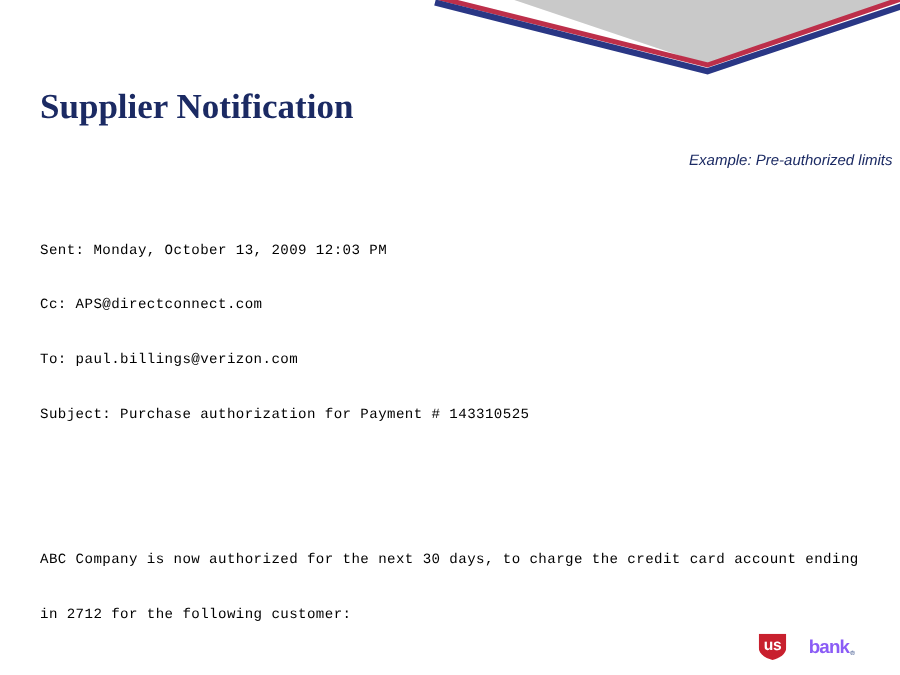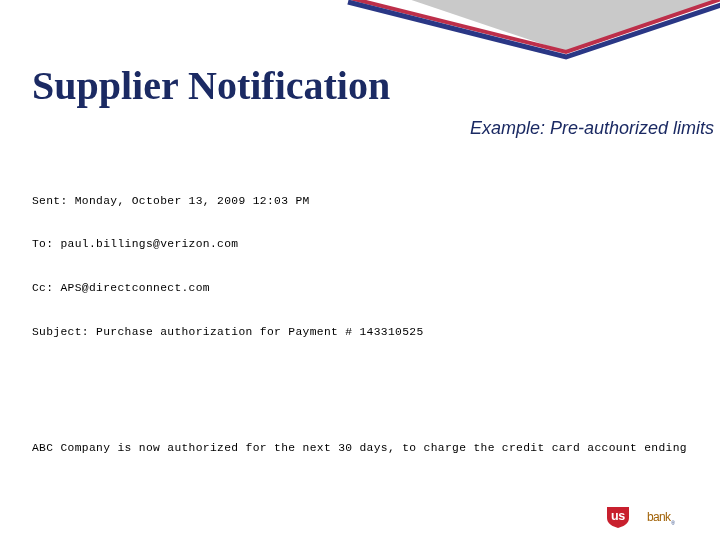--- a/index.html
+++ b/index.html
@@ -27,35 +27,35 @@
   }
   #top-band svg { display: block; }
 
   
   #slide-title {
     position: absolute;
     left: 32px;
     top: 66px;
     font-family: "Liberation Serif", serif;
     font-weight: bold;
-    font-size: 40px;
+    font-size: 28px;
     line-height: 40px;
     color: #1b2a63;
     letter-spacing: 0px;
     white-space: nowrap;
   }
 
   
   #slide-subtitle {
     position: absolute;
     right: 6px;
     top: 117px;
     font-family: "Liberation Sans", sans-serif;
     font-style: italic;
-    font-size: 18px;
+    font-size: 12px;
     line-height: 22px;
     color: #1b2a63;
     white-space: nowrap;
     text-align: center;
   }
 
   
   #email-body {
     position: absolute;
     left: 32px;
@@ -98,23 +98,23 @@
     line-height: 18px;
     text-align: center;
     font-family: "Liberation Sans", sans-serif;
     font-weight: bold;
     font-size: 12.5px;
     color: #ffffff;
     letter-spacing: -0.4px;
   }
   #usbank-wordmark {
     font-family: "Liberation Sans", sans-serif;
-    font-weight: normal;
-    font-size: 12px;
-    color: #a16207;
+    font-weight: bold;
+    font-size: 15px;
+    color: #8b5cf6;
     letter-spacing: -0.7px;
     margin-left: 1px;
     line-height: 17px;
   }
   #usbank-tm {
     font-family: "Liberation Sans", sans-serif;
     font-size: 5px;
     color: #1f3a7a;
     align-self: flex-end;
     margin-left: 1px;
@@ -135,27 +135,28 @@
   </svg>
 </div>
 
 <div id="slide-title">Supplier Notification</div>
 
 <div id="slide-subtitle">Example: Pre-authorized limits</div>
 
 <div id="email-body">
 
   <span class="line">Sent: Monday, October 13, 2009 12:03 PM</span>
+  <span class="line">Cc: APS@directconnect.com</span>
   <span class="line">To: paul.billings@verizon.com</span>
-  <span class="line">Cc: APS@directconnect.com</span>
   <span class="line">Subject: Purchase authorization for Payment # 143310525</span>
 
   <span class="blank"></span>
 
   <span class="line">ABC Company is now authorized for the next 30 days, to charge the credit card account ending</span>
+  <span class="line">in 2712 for the following customer:</span>
 
   
 
   
   
 
   
 
   
   

